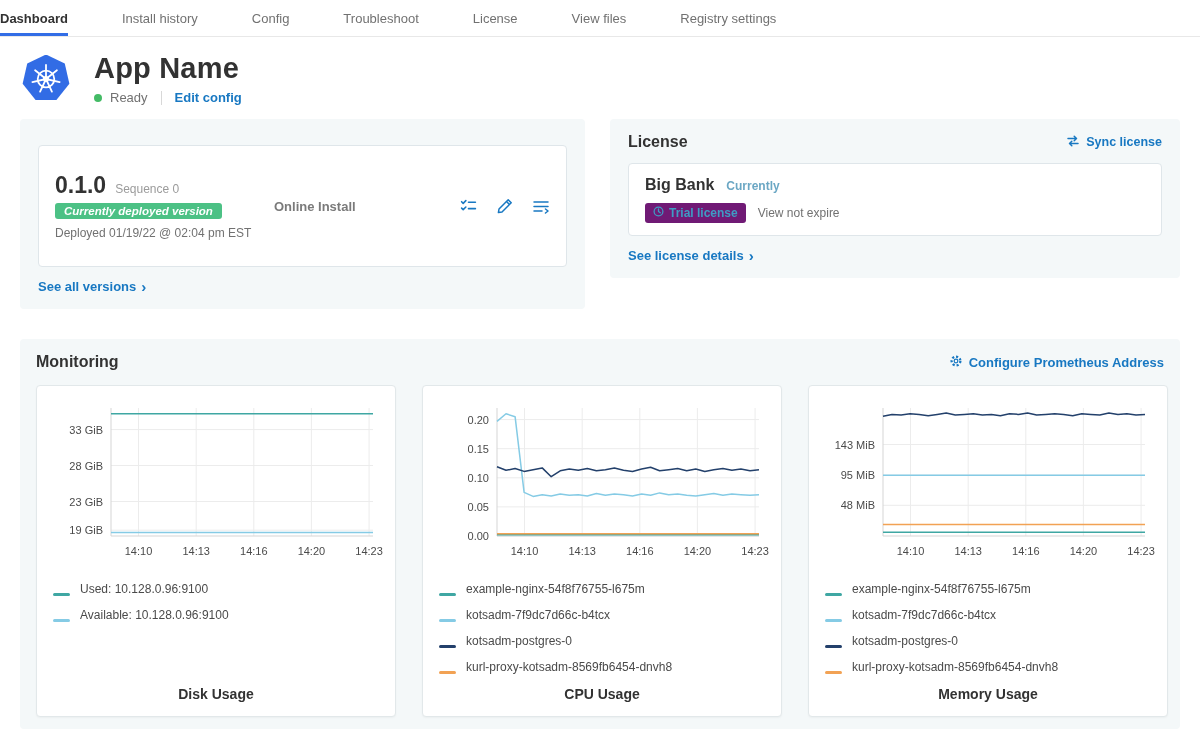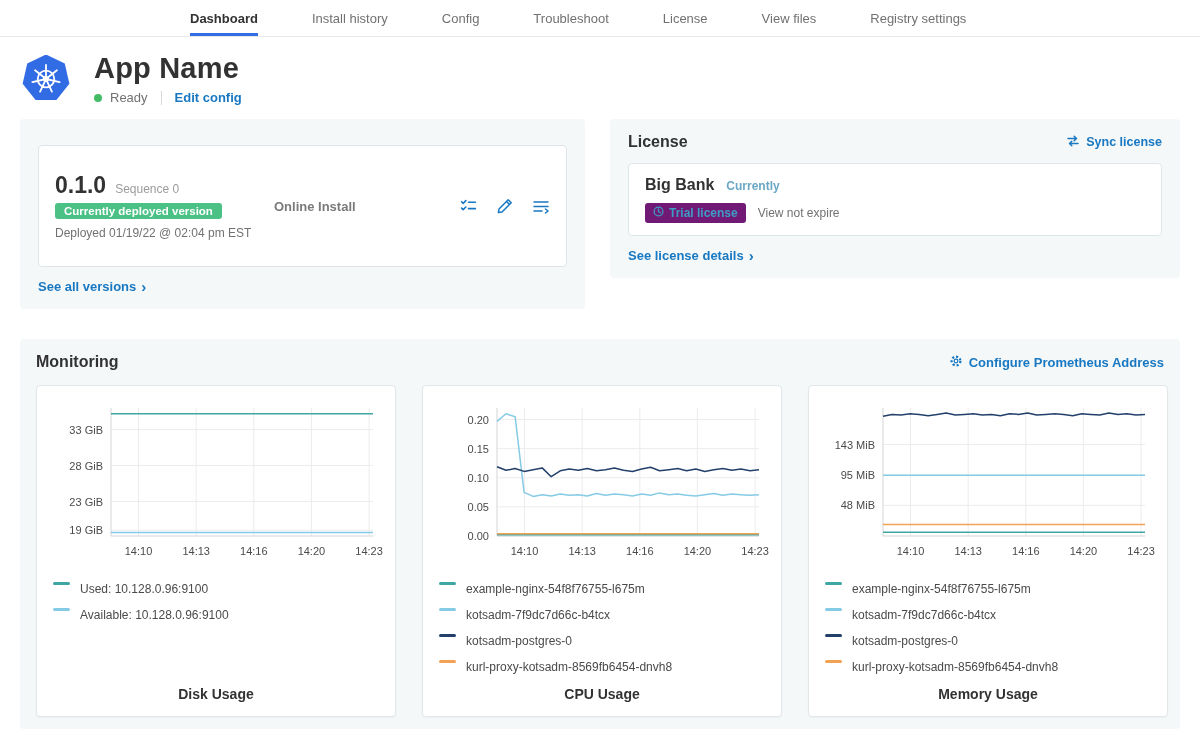--- a/index.html
+++ b/index.html
@@ -22,21 +22,20 @@
     --panel-bg: #f4f8f9;
     --card-border: #dfe6ea;
     --gray: #717171;
   }
 
   
   .top-nav {
     display: flex;
     height: 37px;
     border-bottom: 1px solid #e8e8e8;
-    padding-left: 190px;
     gap: 54px;
     background: #fff;
   }
   .tab {
     display: flex;
     align-items: center;
     font-size: 13px;
     color: var(--gray);
     border-bottom: 3px solid transparent;
     padding-top: 3px;
@@ -89,21 +88,21 @@
   }
   .version-inner { padding: 26px 16px; display: flex; align-items: center; min-height: 88px; }
   .v-left { width: 205px; }
   .v-num-row { display: flex; align-items: baseline; gap: 9px; }
   .v-num { font-size: 23px; font-weight: 700; }
   .v-seq { font-size: 12px; color: #9b9b9b; }
   .deployed-badge {
     display: inline-block; margin-top: 4px;
     background: var(--badge-green); color: #fff;
     font-size: 11.5px; font-weight: 600;
-    padding: 2px 9px; border-radius: 3px;
+    padding: 2px 9px; border-radius: 3px; font-style: italic;
   }
   .v-deployed { margin-top: 7px; font-size: 12px; color: var(--gray); }
   .v-mid { flex: 1; font-size: 13px; font-weight: 600; color: #7a7a7a; padding-left: 14px; }
   .v-icons { display: flex; gap: 20px; color: var(--link); align-items: center; }
   .v-icon { cursor: pointer; display: inline-flex; }
 
   .see-link {
     display: inline-flex; align-items: center; gap: 5px;
     margin-top: 12px; color: var(--link);
     font-weight: 700; font-size: 13px;
@@ -132,21 +131,21 @@
     border: 1px solid #e2e8ea;
     border-radius: 4px;
     padding: 14px 16px;
     height: 332px;
     display: flex; flex-direction: column;
     box-shadow: 0 1px 2px rgba(0,0,0,.04);
   }
   .chart-plot svg { overflow: visible; display: block; }
   .tick { font-size: 11px; fill: #4a4a4a; font-family: "Liberation Sans", sans-serif; }
   .legend { margin-top: 20px; display: flex; flex-direction: column; gap: 12px; }
-  .legend-item { display: flex; align-items: flex-start; gap: 10px; font-size: 12px; color: #4a4a4a; }
+  .legend-item { display: flex; align-items: flex-end; gap: 10px; font-size: 12px; color: #4a4a4a; }
   .legend-dash { width: 17px; height: 3px; border-radius: 2px; flex: none; }
   .chart-title { margin-top: auto; padding-top: 10px; text-align: center; font-weight: 700; font-size: 14px; }
 </style>
 </head>
 <body>
 
 <nav class="top-nav">
   <div class="tab active">Dashboard</div>
   <div class="tab">Install history</div>
   <div class="tab">Config</div>

